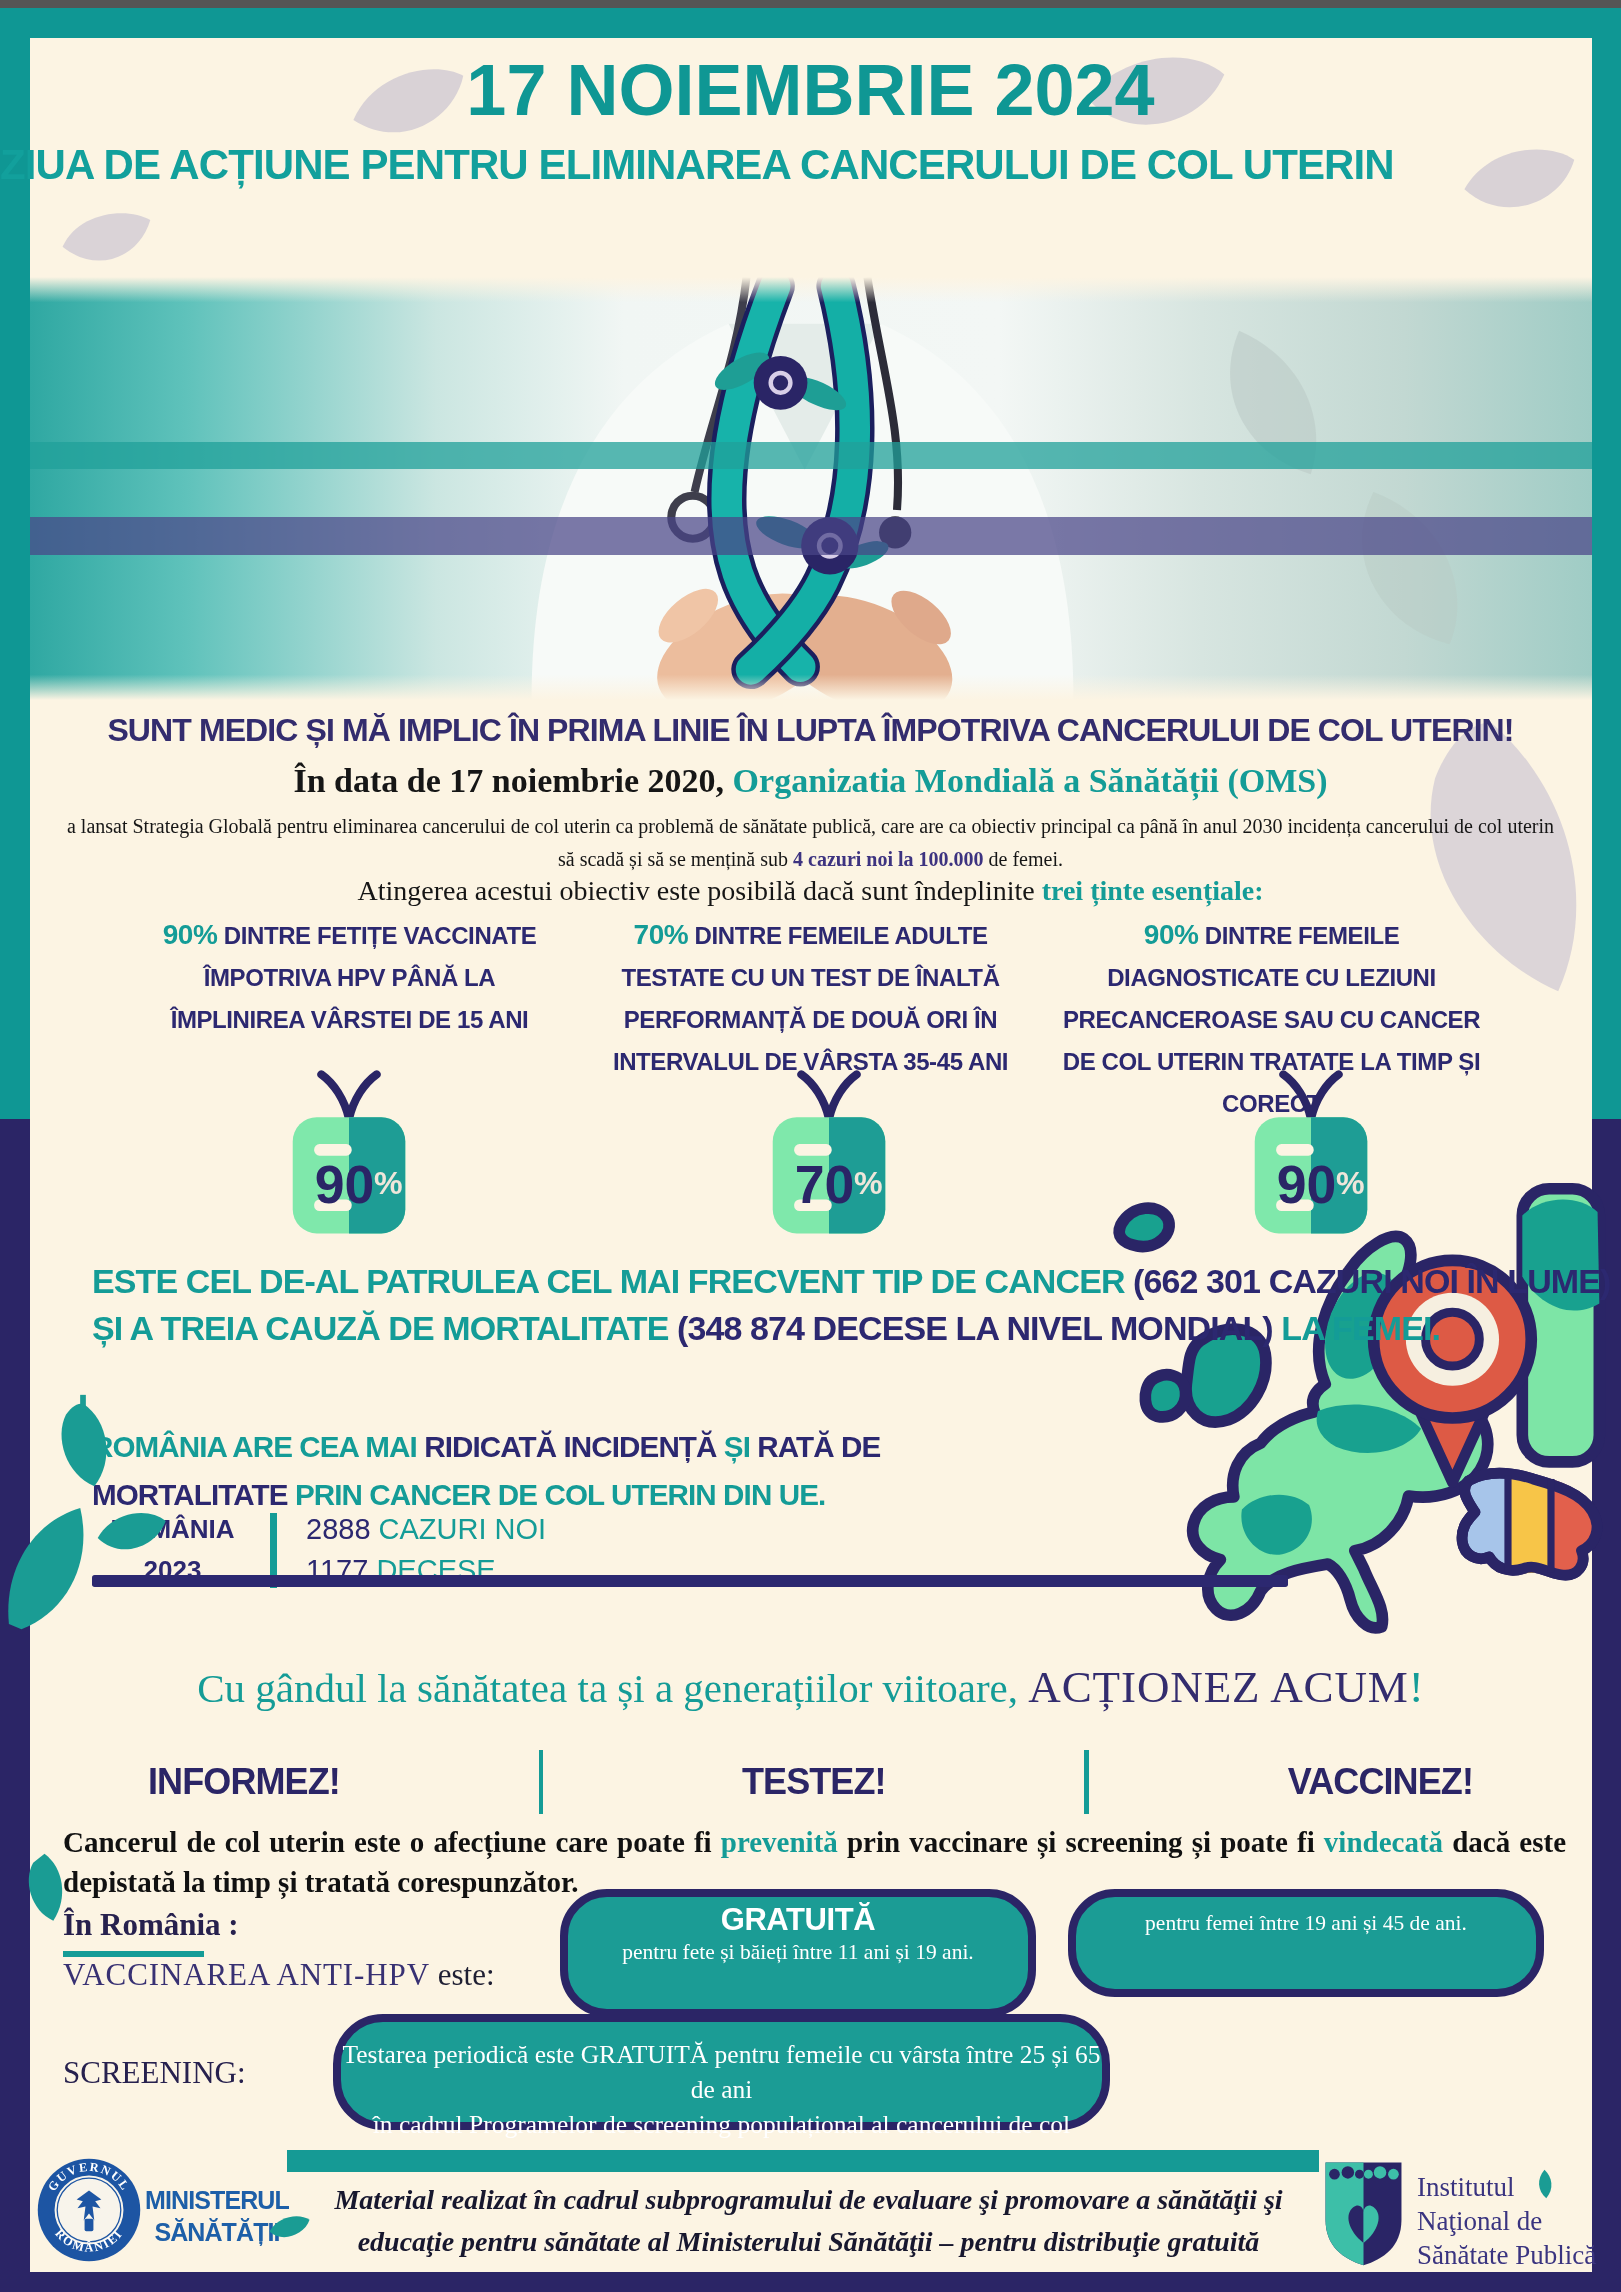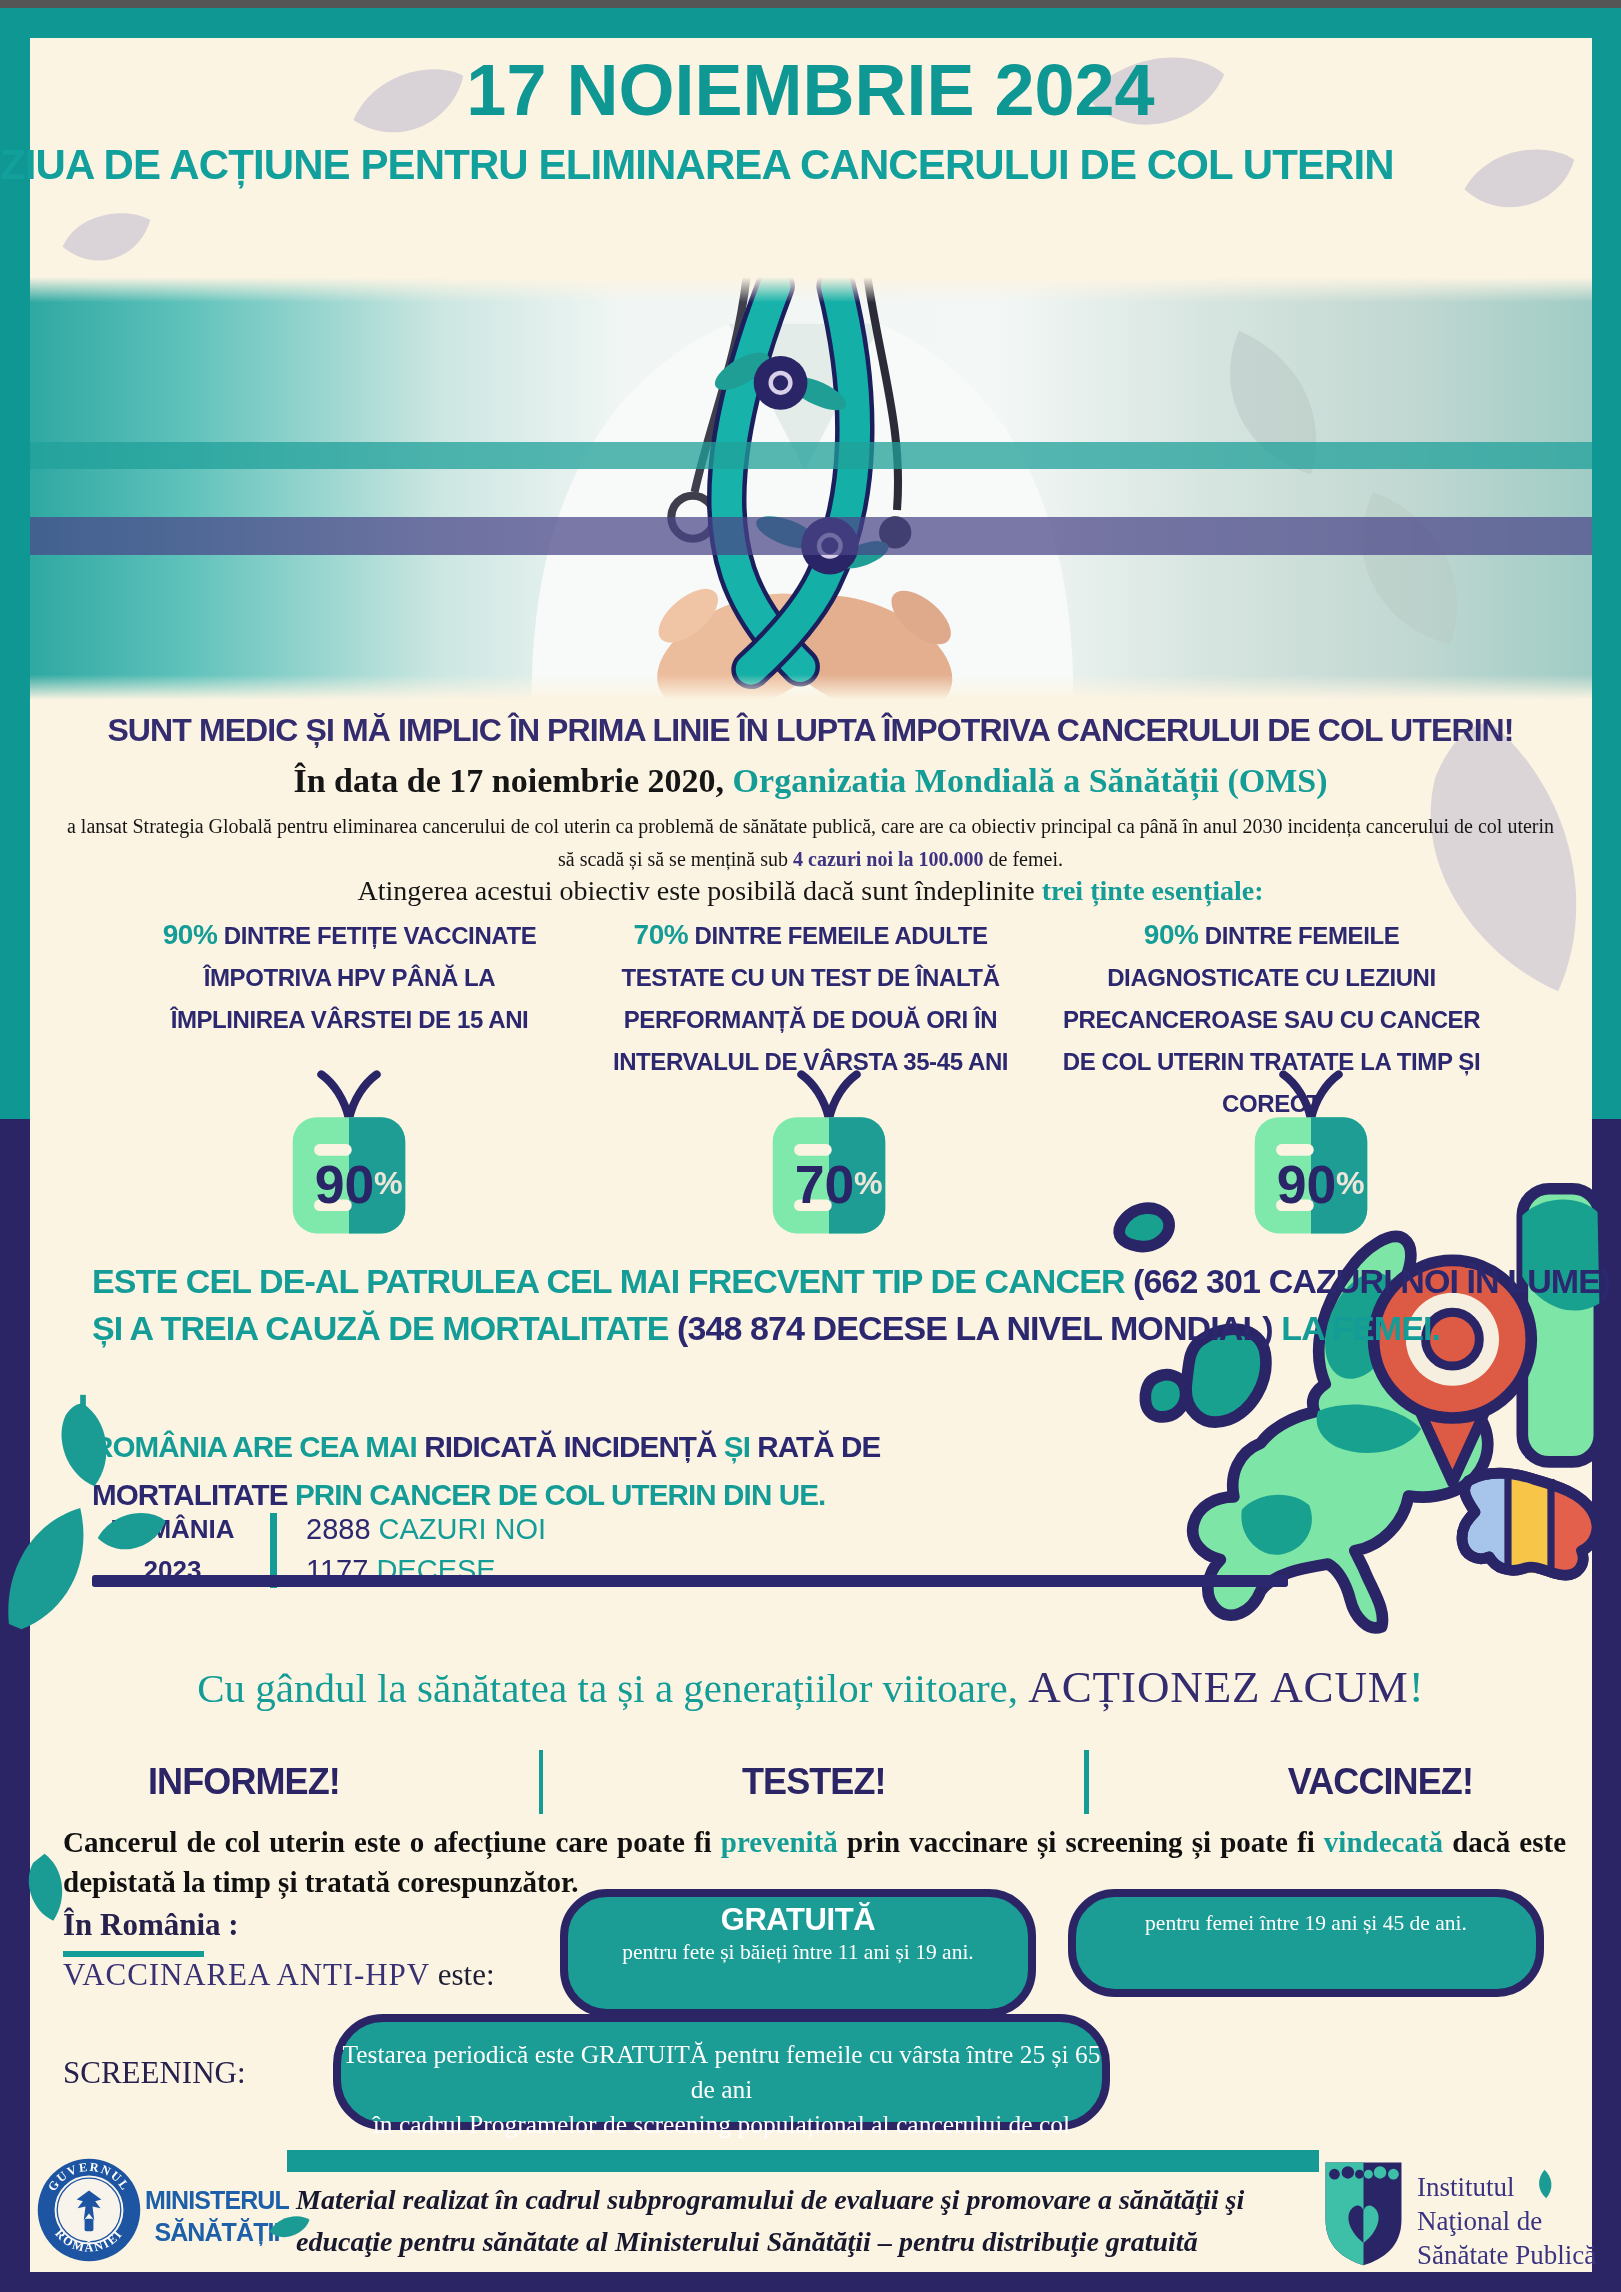--- a/index.html
+++ b/index.html
@@ -74,21 +74,21 @@
   .pill .pt{font-weight:800;font-size:31px;letter-spacing:-0.4px;line-height:39px}
   .pill .ps{font-size:21.5px;line-height:27px}
   .scrlabel{left:63px;top:2047px;font-size:31px;color:#27214E}
   .pill3{left:333px;top:2006px;width:777px;height:116px;border-radius:50px;padding-top:15px}
   .pill3 .l{font-size:25.5px;line-height:35px}
   .footbar{left:287px;top:2142px;width:1032px;height:21.5px;background:#159A95}
   
   .seal{left:36px;top:2149px;width:106px;height:106px}
   .ministry{left:143px;top:2176px;width:148px;text-align:center;font-weight:800;font-size:25px;line-height:32px;
             letter-spacing:-0.9px;color:#1D5FA8}
-  .note{left:296px;top:2171px;width:1025px;text-align:left;font-style:italic;font-weight:700;
+  .note{left:296px;top:2171px;width:1025px;text-align:center;font-style:italic;font-weight:700;
         font-size:28px;line-height:42px;color:#17172E}
   .insp-logo{left:1321px;top:2151px;width:85px;height:109px}
   .insp-text{left:1417px;top:2162px;font-size:27px;line-height:34px;color:#3A3480;white-space:nowrap}
   .leaf{pointer-events:none}
 </style>
 </head>
 <body>
 
 <div class="poster">
   <div class="abs frame-teal"></div>

